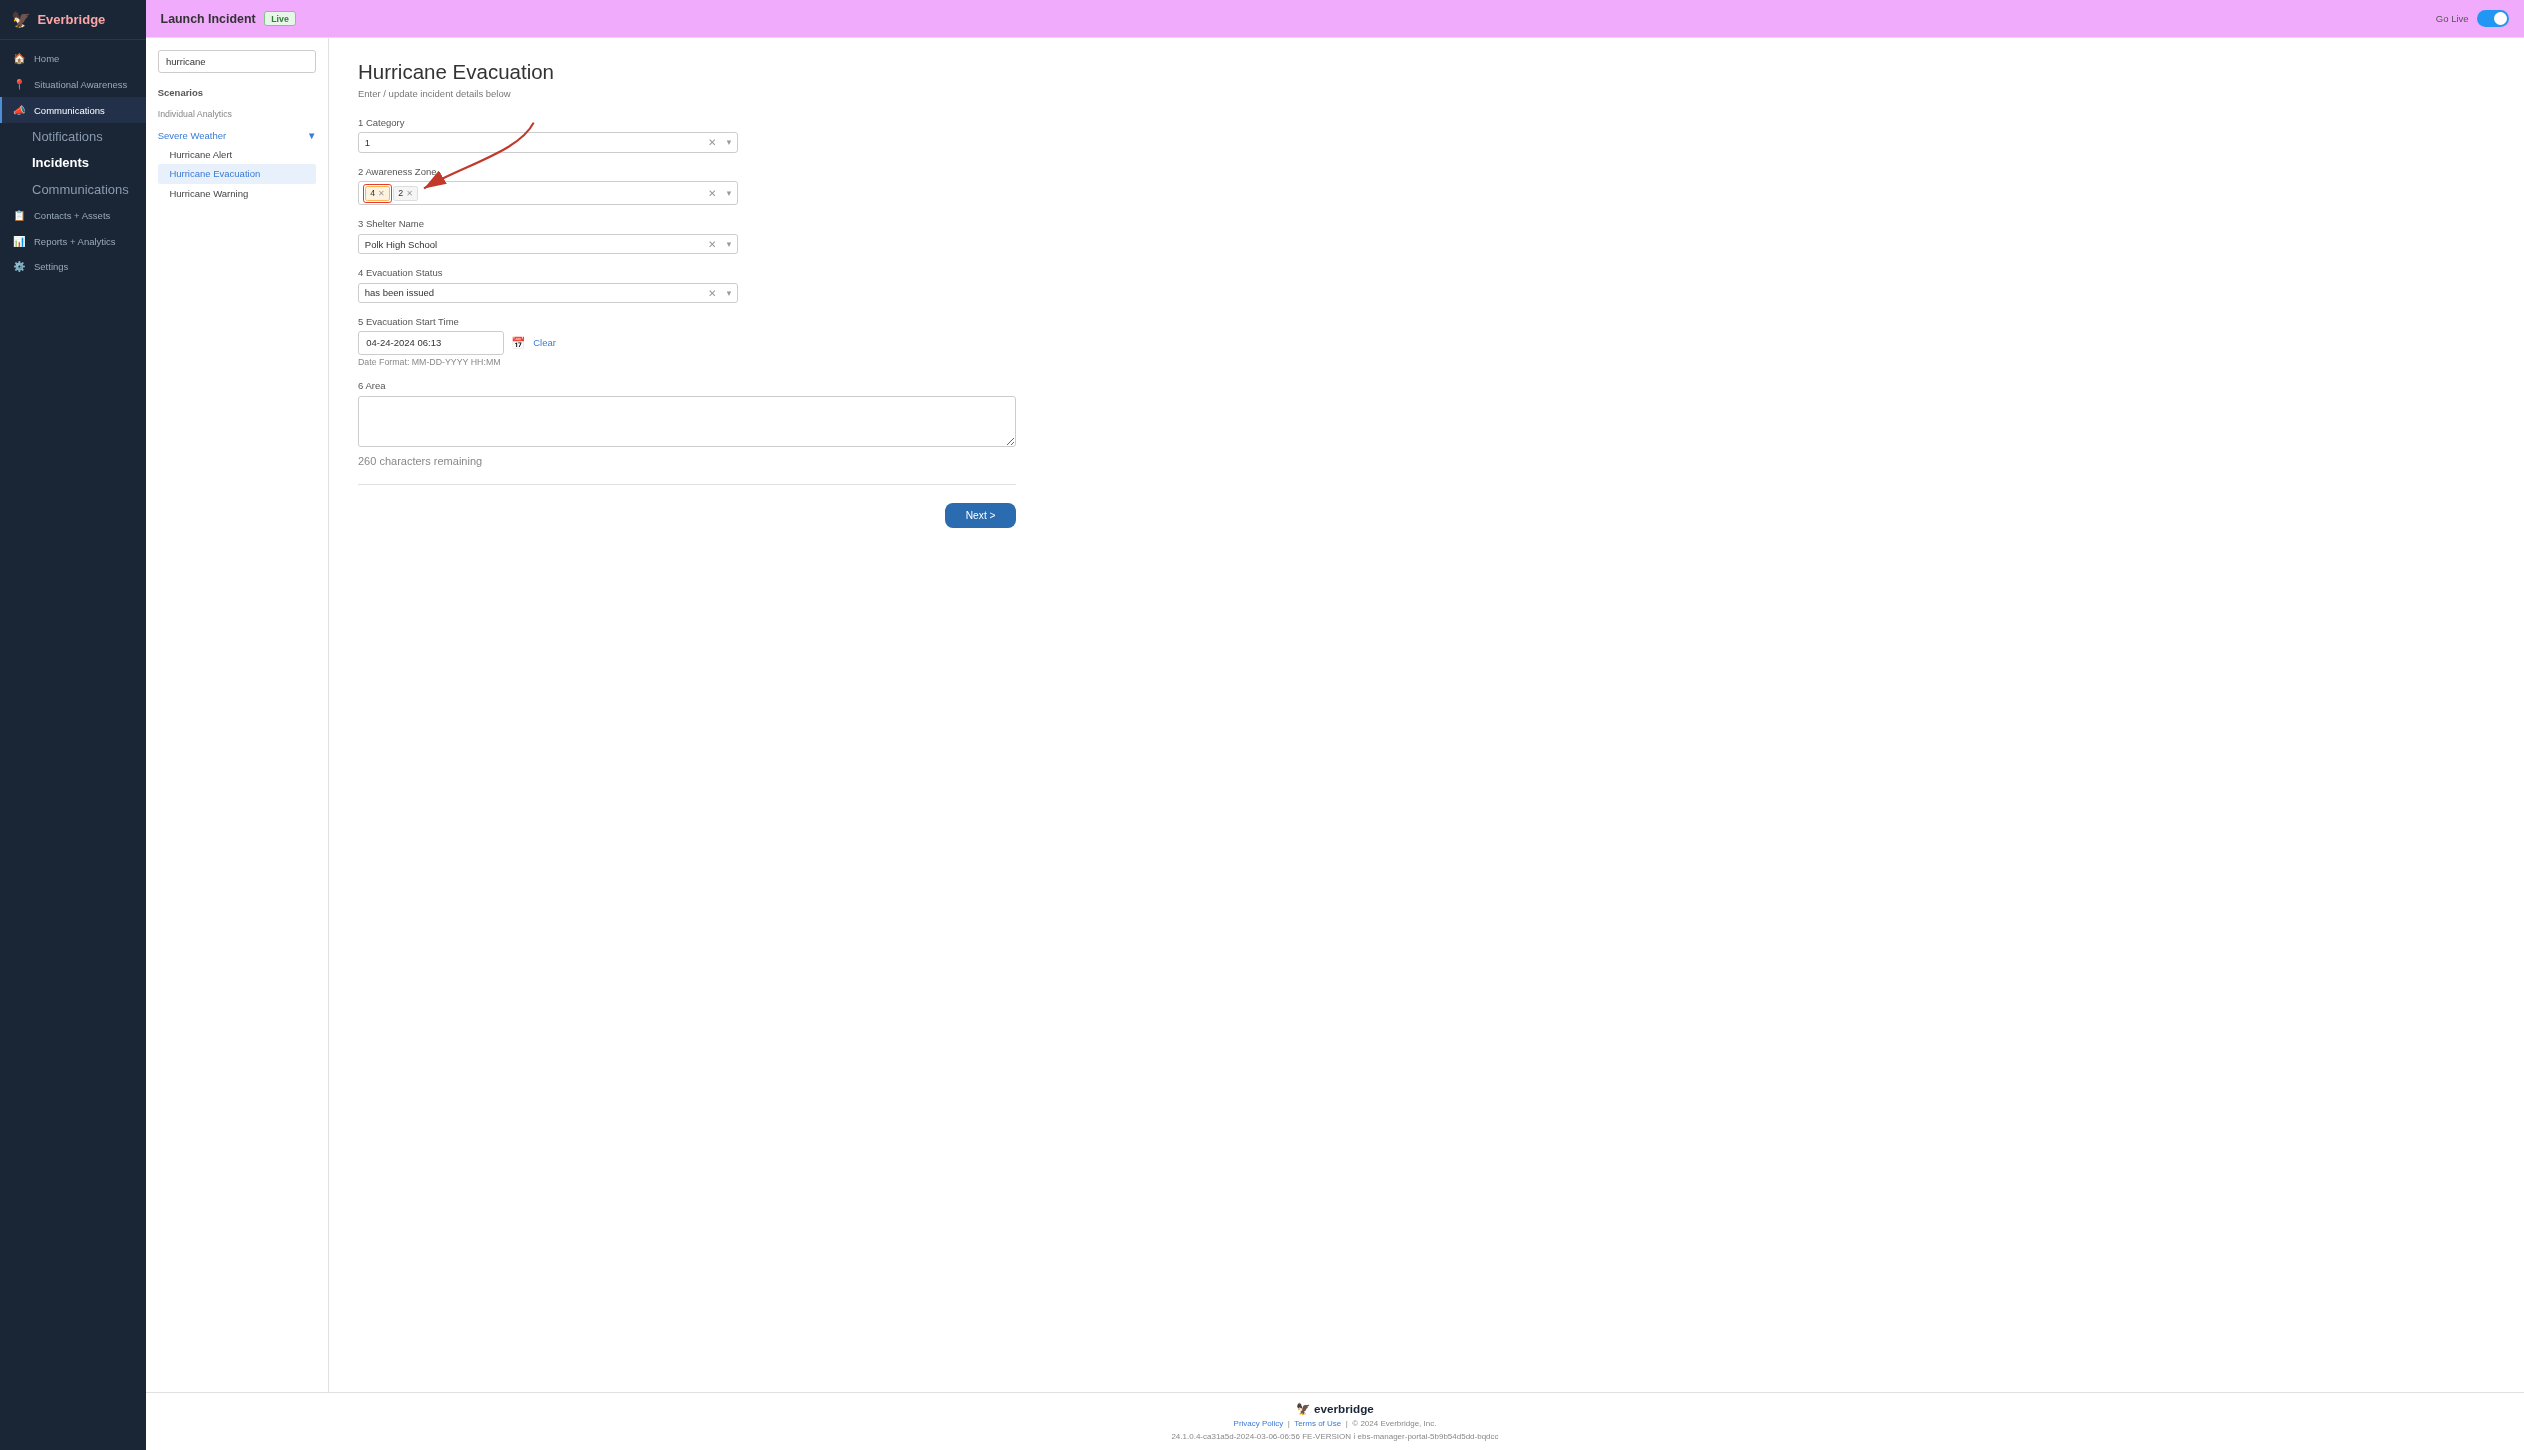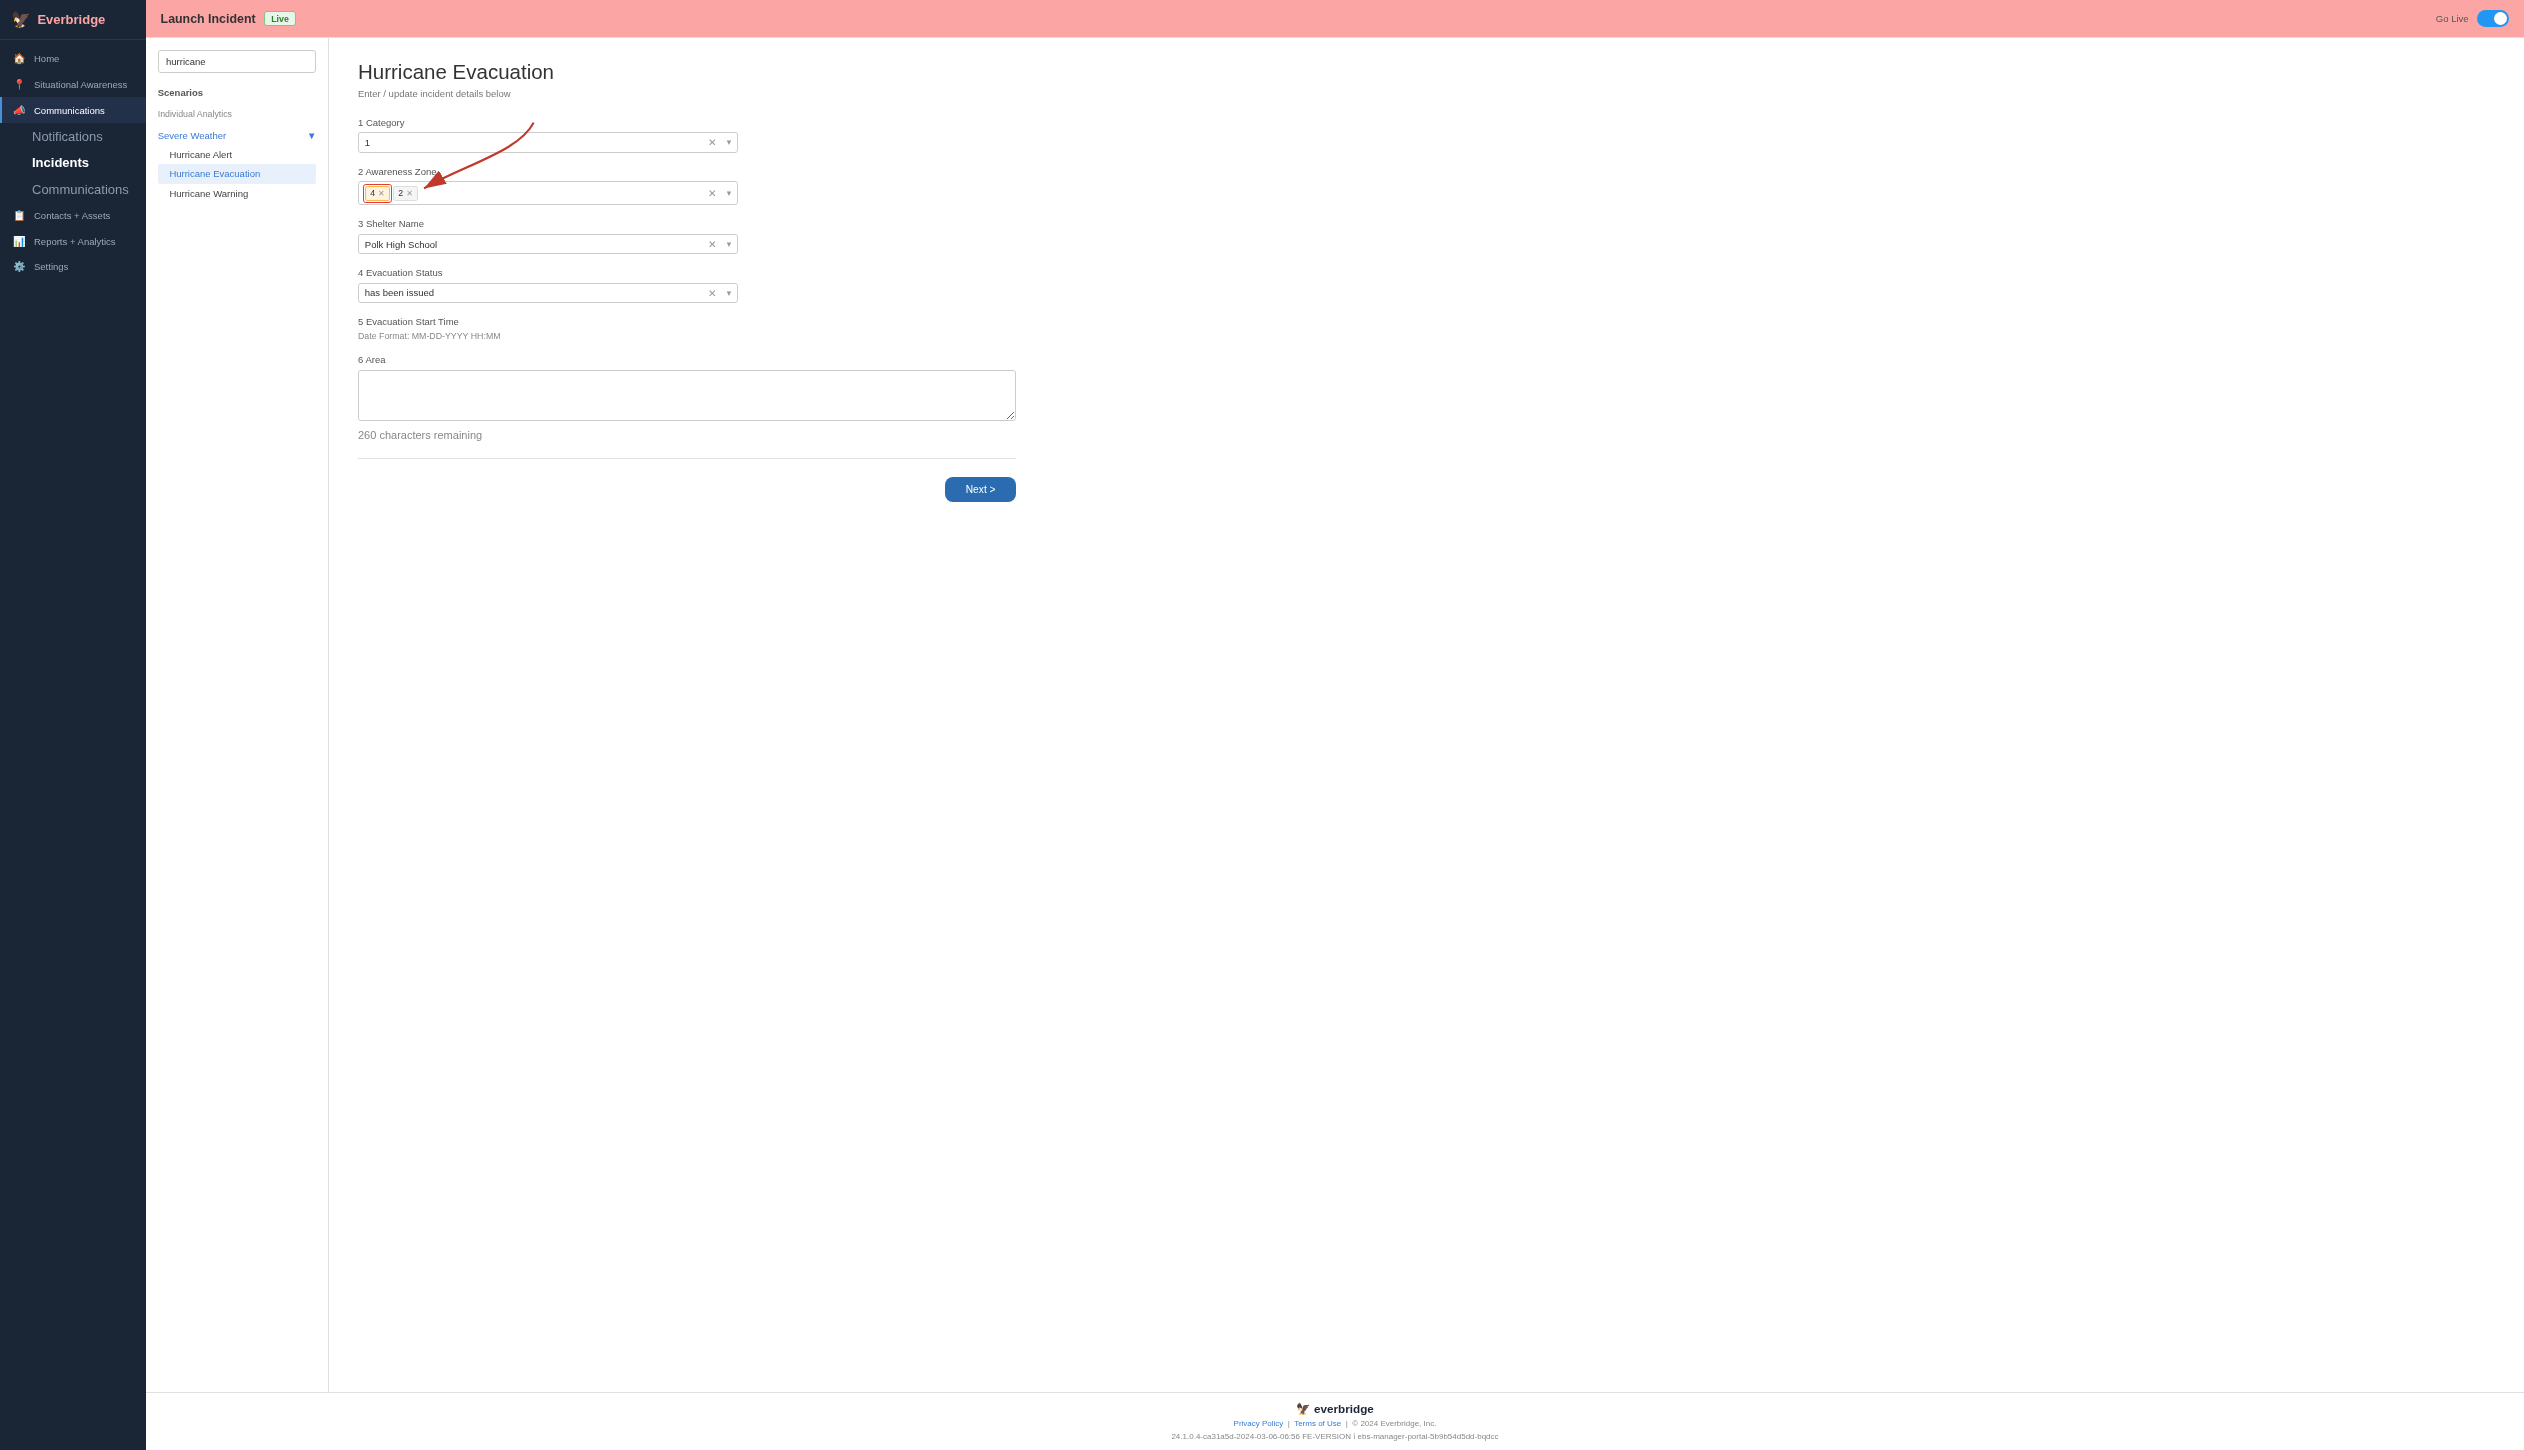--- a/index.html
+++ b/index.html
@@ -50,21 +50,21 @@
     
     .main-wrapper {
       flex: 1;
       display: flex;
       flex-direction: column;
       overflow: hidden;
     }
 
     
     .top-header {
-      background: #fca5a5;
+      background: #f0abfc;
       border-bottom: 0.7px solid #e0e0e0;
       padding: 0 14.6px;
       height: 38px;
       display: flex;
       align-items: center;
       gap: 8.8px;
       flex-shrink: 0;
     }
     .header-title { font-size: 12.4px; font-weight: 600; color: #333; }
     .live-badge {
@@ -457,20 +457,25 @@
             <span class="clear-btn">✕</span>
             <span class="dropdown-btn">▾</span>
           </div>
         </div>
 
         <div class="form-group">
           <label class="form-label">
             <span>5 </span>
             <span>Evacuation Start Time</span>
           </label>
+          <div class="datetime-wrapper">
+            <input class="datetime-input" type="text" value="04-24-2024 06:13" style="">
+            <span style="font-size:11.7px;">📅</span>
+            <a class="clear-link">Clear</a>
+          </div>
           <p class="date-format-hint">Date Format: MM-DD-YYYY HH:MM</p>
         </div>
 
         <div class="form-group">
           <label class="form-label">
             <span>6 </span>
             <span>Area</span>
           </label>
           <textarea class="form-textarea" style=""></textarea>
           <p class="char-count">260 characters remaining</p>

